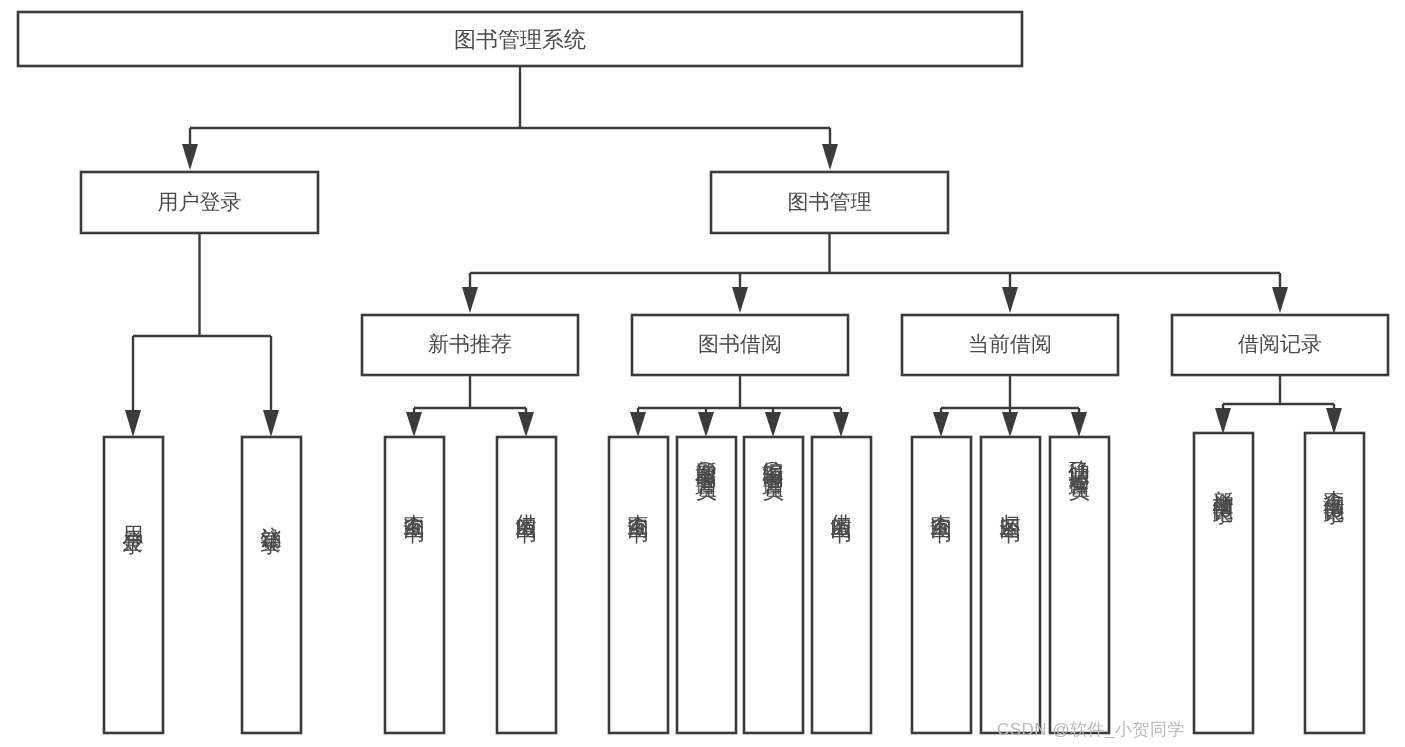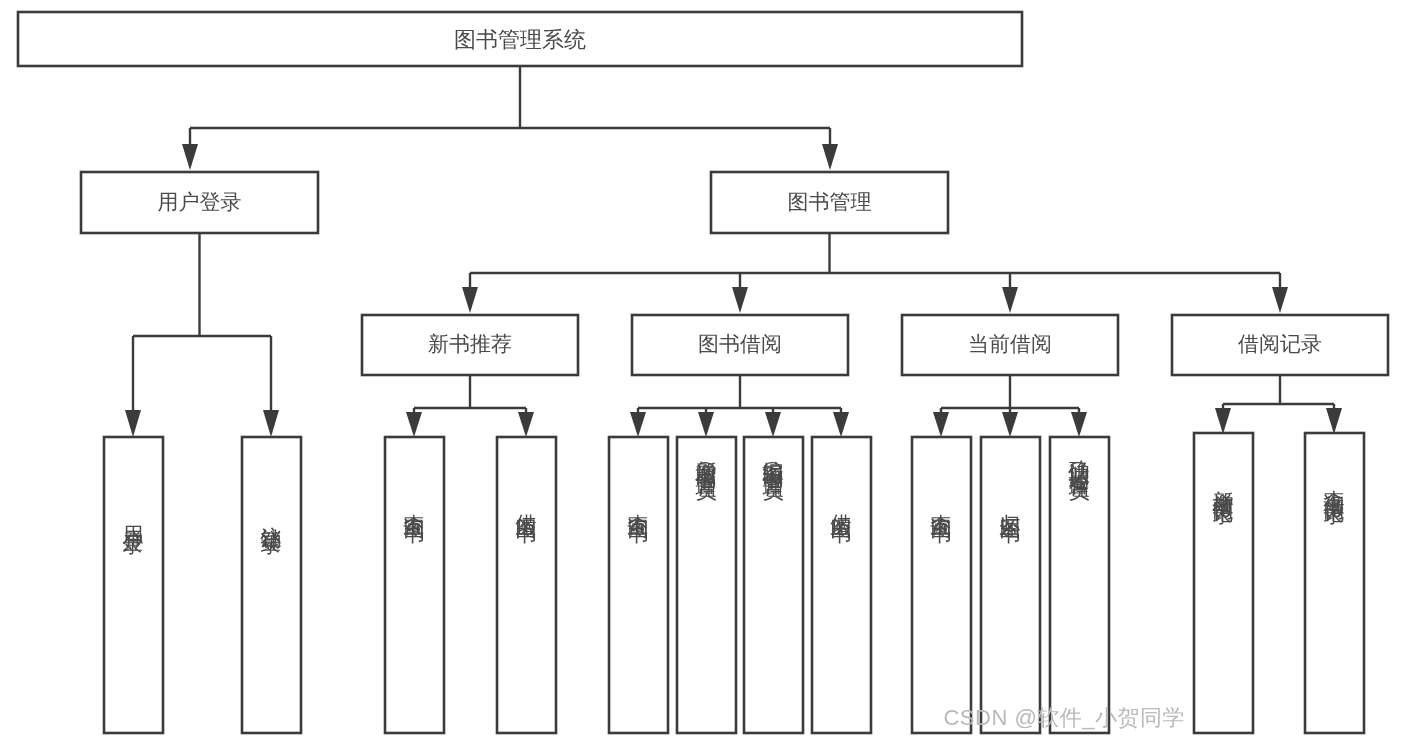--- a/index.html
+++ b/index.html
@@ -69,23 +69,23 @@
     font-family: "Liberation Sans", "DejaVu Sans", sans-serif;
     font-size: 21px;
     line-height: 1;
     letter-spacing: 3px;
     color: #4a4a4a;
     white-space: nowrap;
   }
   #watermark {
     position: absolute;
     right: 12px;
-    bottom: 14px;
-    font-family: "Liberation Sans", "DejaVu Sans", sans-serif;
-    font-size: 22px;
+    bottom: 6px;
+    font-family: "Liberation Sans", "DejaVu Sans", sans-serif;
+    font-size: 17px;
     color: #b9b9b9;
     letter-spacing: 0.5px;
     white-space: nowrap;
     margin-left: 12px;
   }
 </style>
 </head>
 <body>
 
 <div id="diagram-root">

